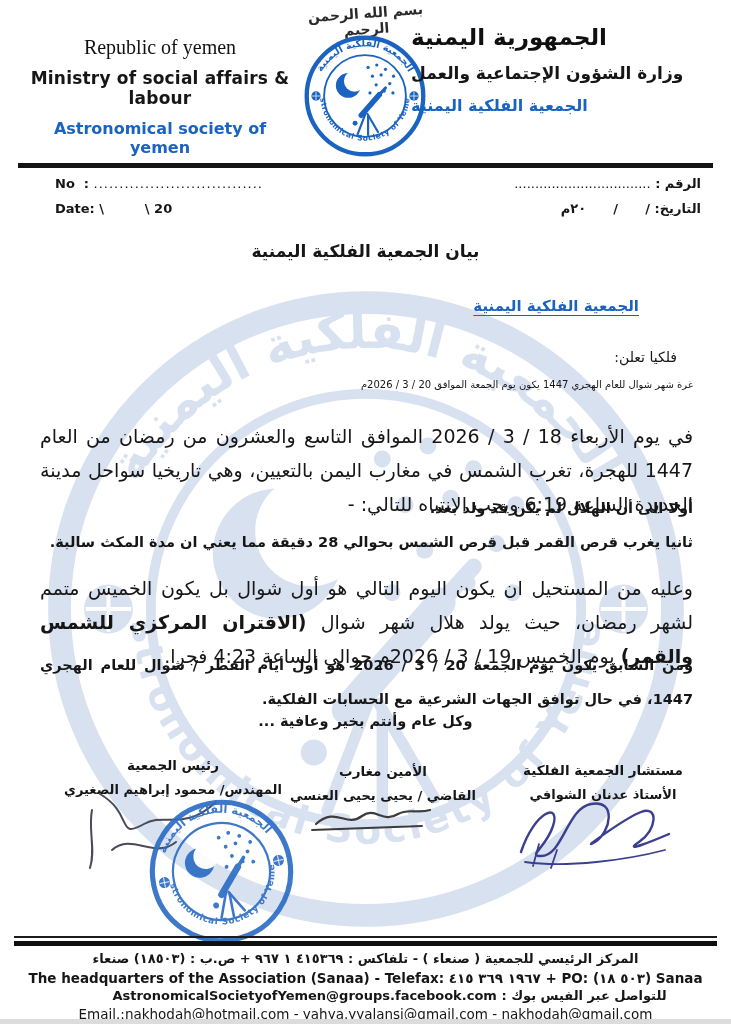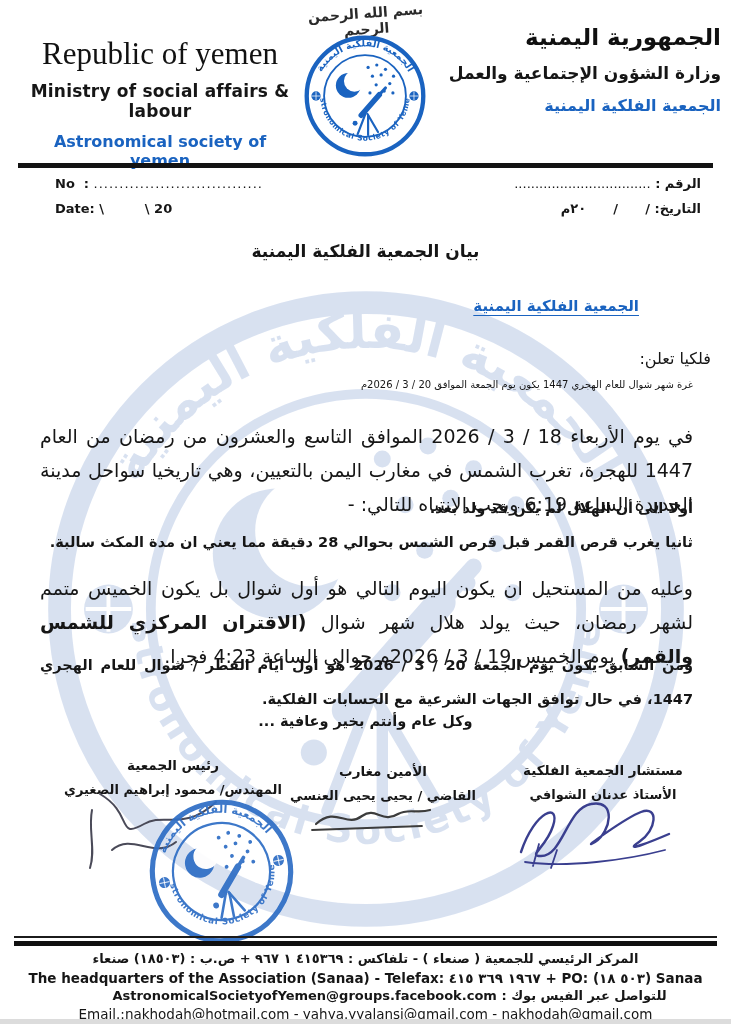--- a/index.html
+++ b/index.html
@@ -5,45 +5,45 @@
   html,body{margin:0;padding:0;background:#9a9a9a;}
   .page{position:relative;width:731px;height:1024px;background:#fff;margin:0 auto;
         font-family:"DejaVu Sans","Liberation Sans",sans-serif;color:#161616;overflow:hidden;}
   .abs{position:absolute;}
   .rtl{direction:rtl;}
   .pre{white-space:pre;}
   .b{font-weight:700;}
 
   
   .hdr-left{left:26px;top:36px;width:268px;text-align:center;}
-  .hdr-left .l1{font-family:"Liberation Serif","DejaVu Serif",serif;font-size:31px;color:#111;}
+  .hdr-left .l1{font-family:"Liberation Serif","DejaVu Serif",serif;font-size:20px;color:#111;}
   .hdr-left .l2{font-size:17px;font-weight:700;margin-top:9px;letter-spacing:.2px;}
   .hdr-left .l3{font-size:16px;font-weight:700;margin-top:11px;}
   .bismillah{left:288px;top:5px;width:156px;text-align:center;font-size:14px;font-weight:700;
              transform:rotate(-4deg);color:#2a2a2a;}
   .logo-slot{display:block;}
   .hdr-logo{left:303px;top:34px;width:124px;height:124px;}
-  .hdr-right{right:10px;top:24px;width:310px;text-align:right;}
+  .hdr-right{right:10px;top:24px;width:310px;text-align:left;}
   .hdr-right .l1{font-size:23px;font-weight:700;color:#101010;}
   .hdr-right .l2{font-size:17px;font-weight:700;margin-top:13px;}
   .hdr-right .l3{font-size:16px;font-weight:700;margin-top:13px;}
 
   .rule-top{left:18px;right:18px;top:163px;height:5px;background:#131313;}
 
   
   .ref-left{left:55px;top:176px;width:320px;font-size:13px;font-weight:700;}
   .ref-right{right:30px;top:176px;width:320px;font-size:13px;font-weight:700;text-align:right;}
   .ref-line{margin-bottom:10px;}
   .dots{letter-spacing:1px;font-weight:400;}
 
   
   .doc-title{left:0;right:0;top:241px;text-align:center;font-size:17px;font-weight:700;}
   .sec-head{right:92px;top:297px;font-size:15px;font-weight:700;text-decoration:underline;
             text-underline-offset:4px;}
-  .intro{right:20px;top:349px;font-size:16px;}
+  .intro{right:54px;top:349px;font-size:14px;}
   .announce{right:38px;top:379px;font-size:10px;font-weight:400;}
   .para{left:40px;right:38px;font-size:19px;line-height:34px;text-align:justify;}
   .p1{top:419px;}
   .line-b{right:38px;font-size:14.5px;font-weight:700;}
   .f1{top:500px;}
   .f2{top:534px;margin-left:24px;}
   .p2{top:571px;}
   .concl{left:40px;right:38px;top:648px;font-size:14.5px;font-weight:700;line-height:34px;text-align:justify;}
   .closing{left:0;right:0;top:713px;text-align:center;font-size:14.5px;font-weight:600;}
 

